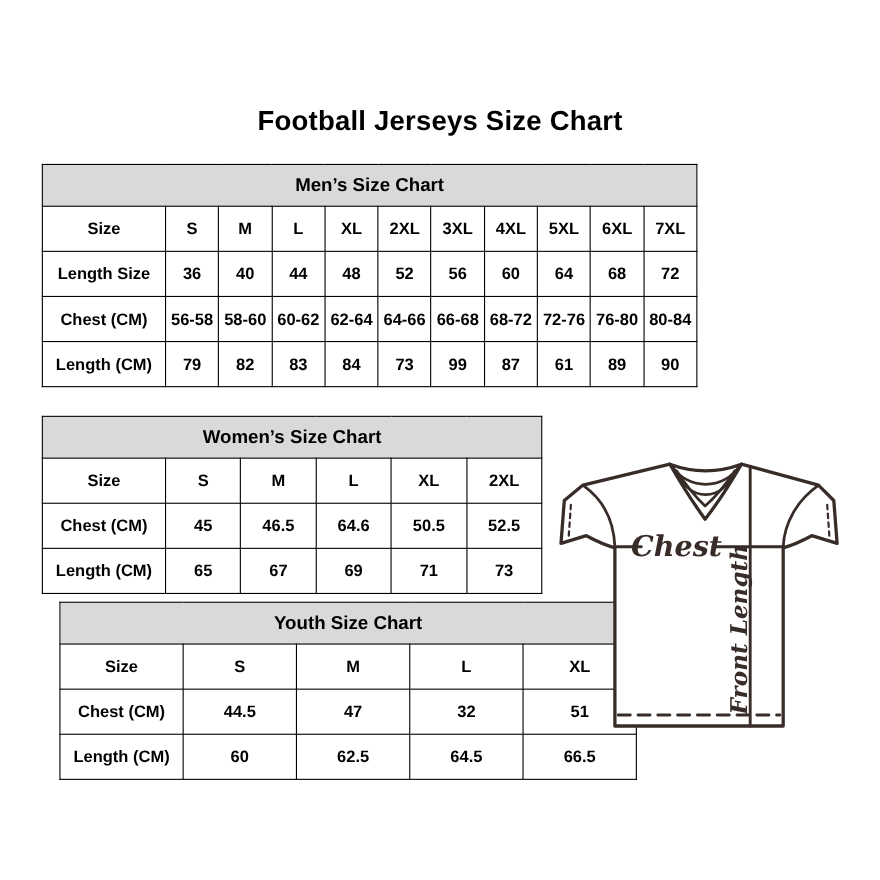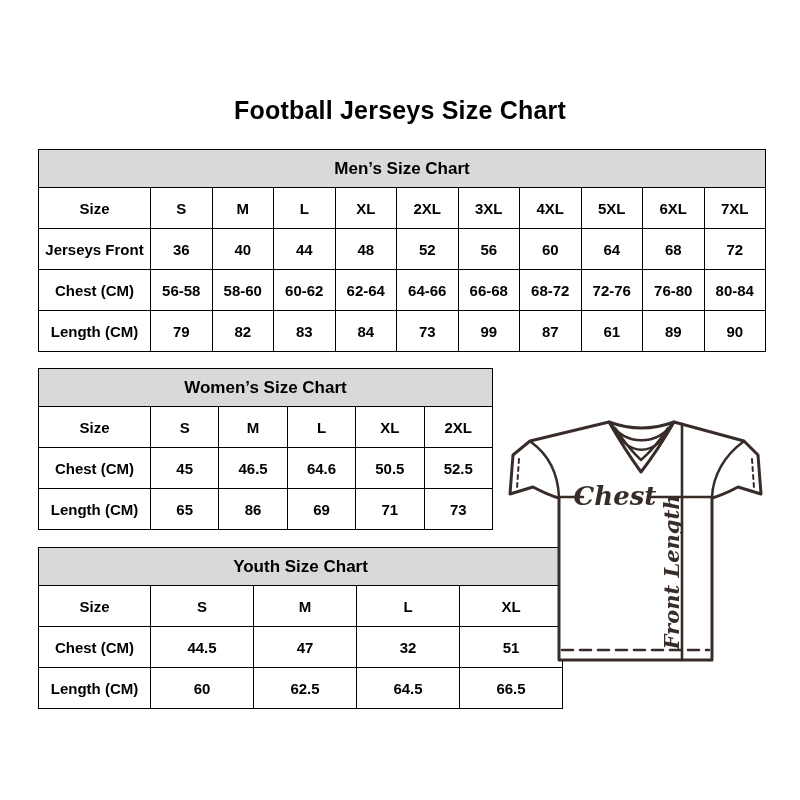--- a/index.html
+++ b/index.html
@@ -16,23 +16,23 @@
     position:absolute;border-collapse:collapse;table-layout:fixed;background:#fff;
   }
   table.size-table td{
     border:1.6px solid #000;text-align:center;vertical-align:middle;
     font-weight:bold;font-size:15px;height:40px;padding:0 2px;overflow:hidden;
     white-space:nowrap;
   }
   table.size-table td.table-title-cell{
     background:#d9d9d9;font-size:17px;height:37px;
   }
-  #mens-table{left:38px;top:149px;width:728px}
-  #womens-table{left:38px;top:368px;width:455px}
-  #youth-table{left:38px;top:547px;width:525px}
+  #mens-table{left:38px;top:149px;width:596px}
+  #womens-table{left:38px;top:378px;width:455px}
+  #youth-table{left:54px;top:547px;width:525px}
   .jersey-wrap{position:absolute;left:504px;top:410px;width:265px;height:256px}
   .jersey-wrap svg{display:block;width:100%;height:100%}
 </style>
 </head>
 <body>
 
 <div class="page-title">Football Jerseys Size Chart</div>
 
 <table class="size-table" id="mens-table">
   <colgroup>
@@ -52,21 +52,21 @@
         <td>L</td>
         <td>XL</td>
         <td>2XL</td>
         <td>3XL</td>
         <td>4XL</td>
         <td>5XL</td>
         <td>6XL</td>
         <td>7XL</td>
       </tr>
       <tr>
-        <td>Jerseys Front</td>
+        <td>Length Size</td>
         <td>36</td>
         <td>40</td>
         <td>44</td>
         <td>48</td>
         <td>52</td>
         <td>56</td>
         <td>60</td>
         <td>64</td>
         <td>68</td>
         <td>72</td>
@@ -123,21 +123,21 @@
         <td>Chest (CM)</td>
         <td>45</td>
         <td>46.5</td>
         <td>64.6</td>
         <td>50.5</td>
         <td>52.5</td>
       </tr>
       <tr>
         <td>Length (CM)</td>
         <td>65</td>
-        <td>86</td>
+        <td>67</td>
         <td>69</td>
         <td>71</td>
         <td>73</td>
       </tr>
     </tbody>
 </table>
 
 <table class="size-table" id="youth-table">
   <colgroup>
       <col style="width:112px">

